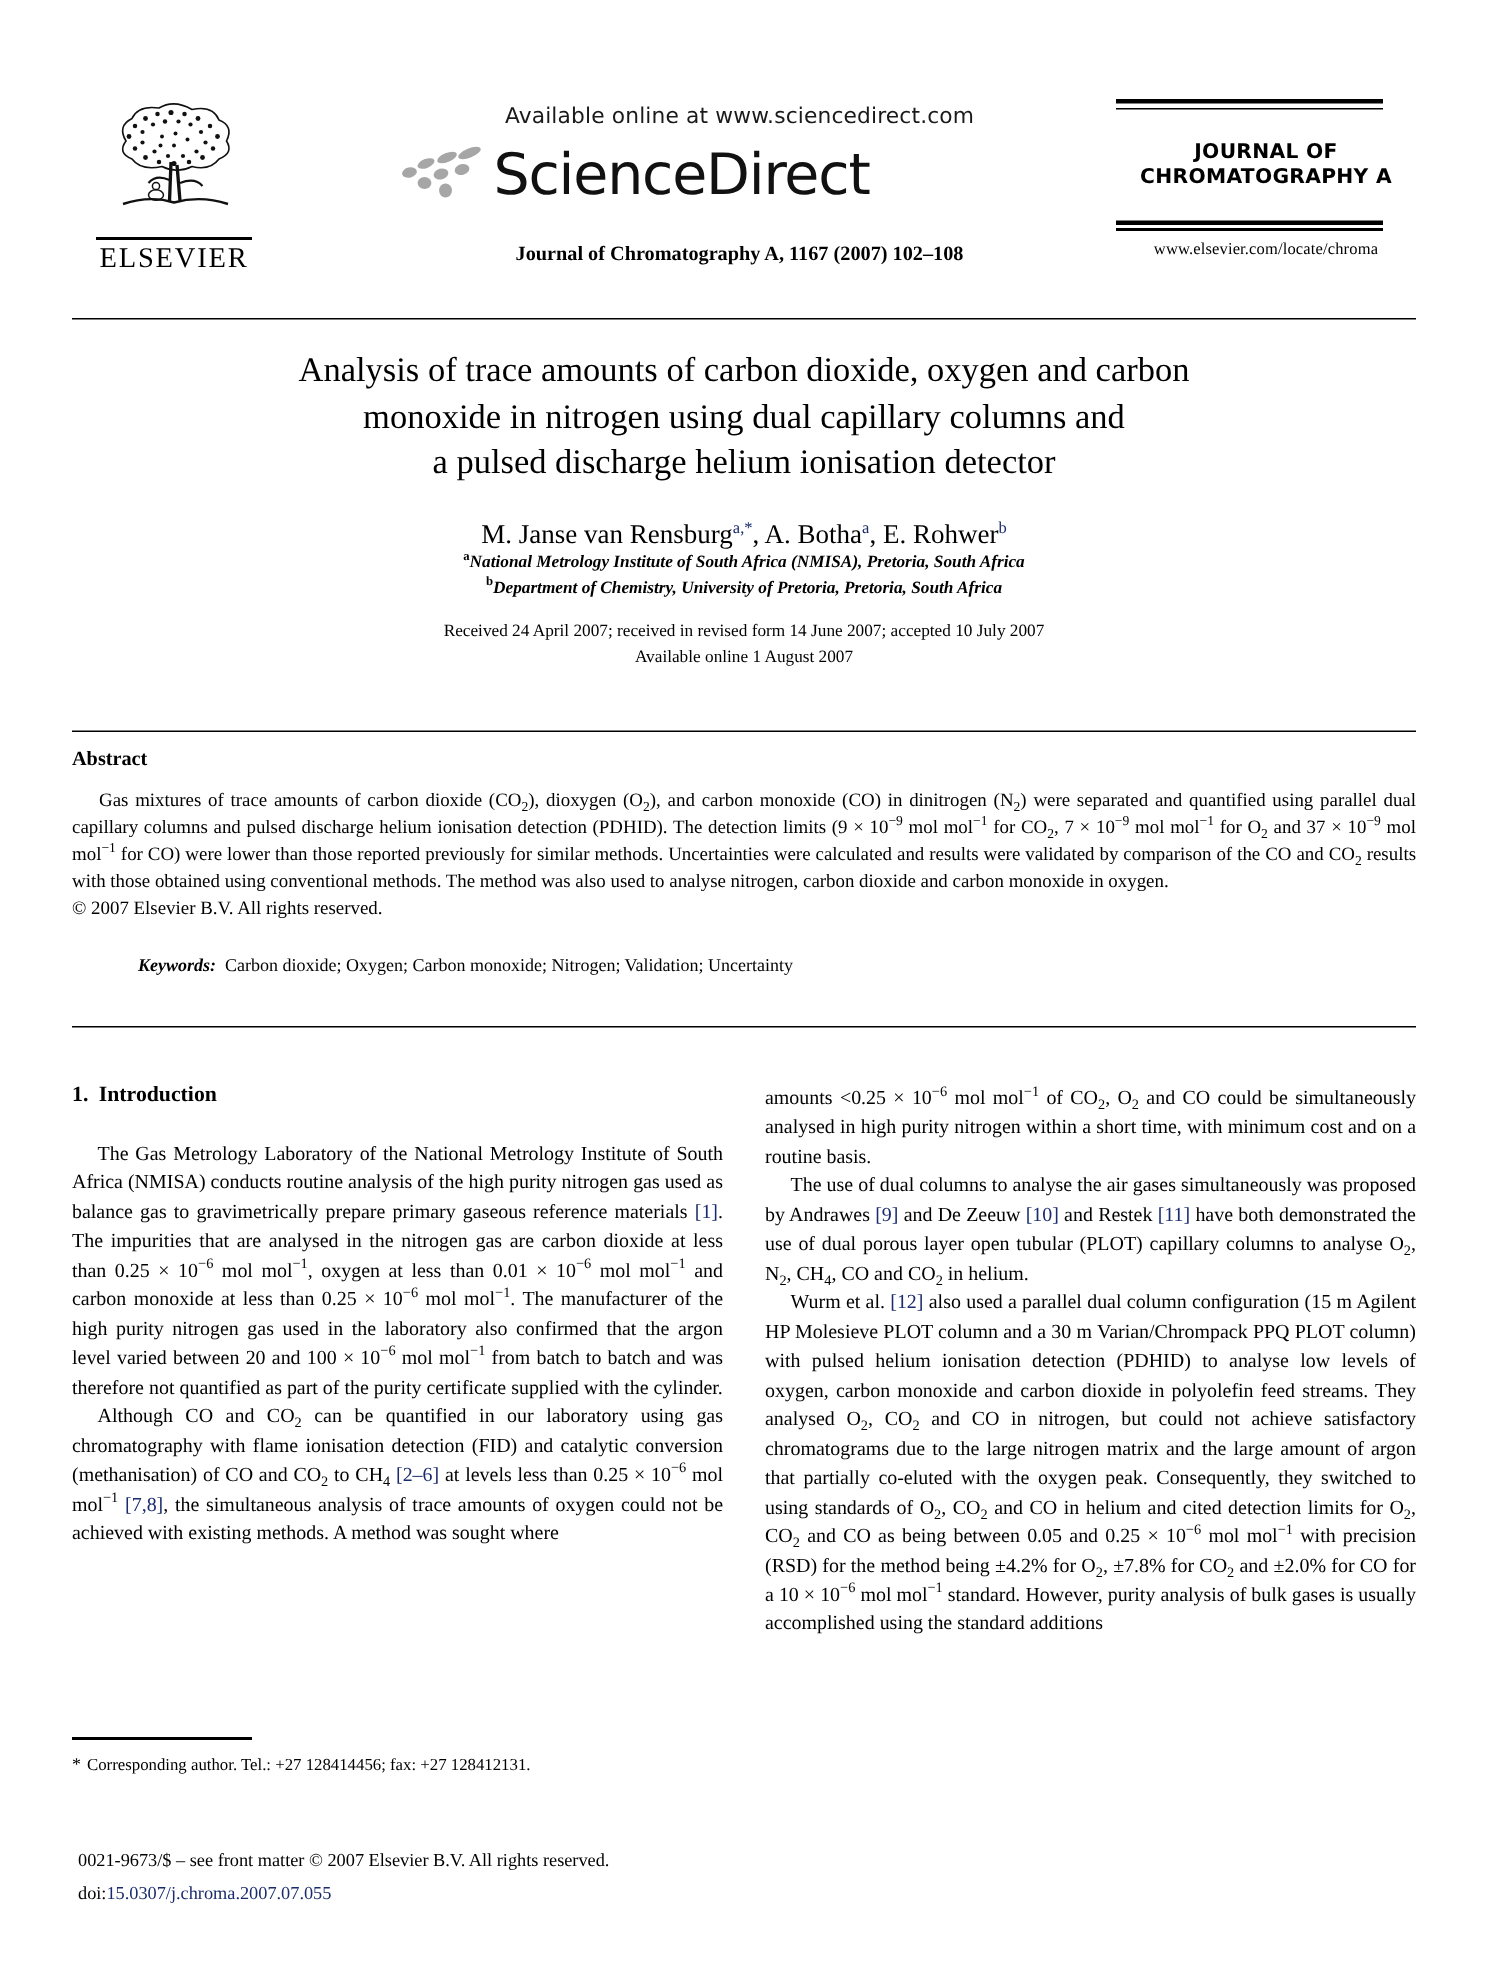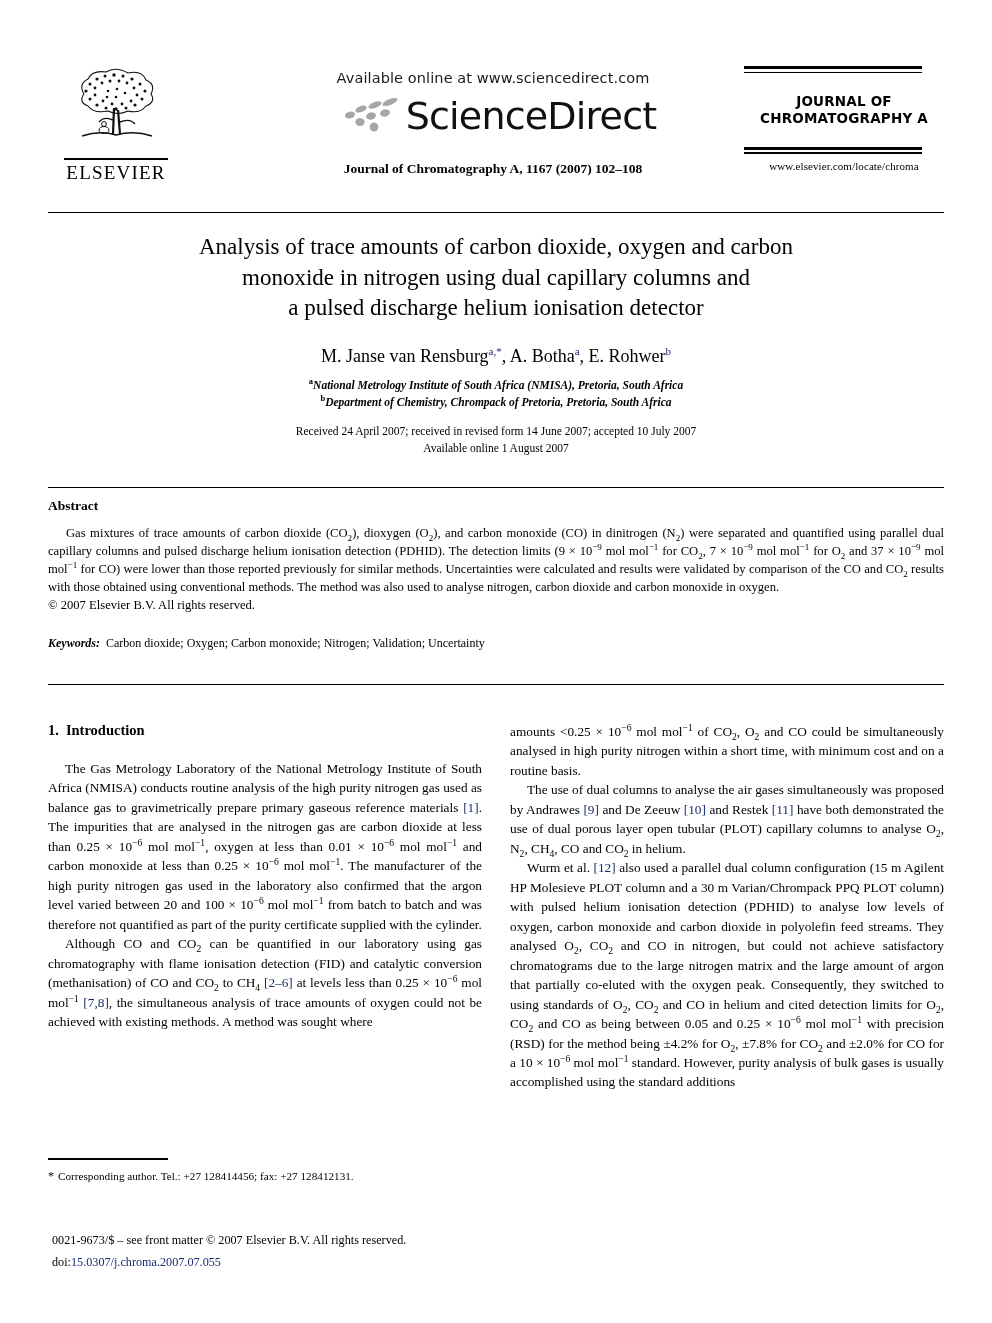--- a/index.html
+++ b/index.html
@@ -66,21 +66,21 @@
   }
   .sd-available {
     font-family: "DejaVu Sans", sans-serif;
     font-size: 14.5px;
     color: #1a1a1a;
     letter-spacing: 0.1px;
   }
   .sd-logo-row {
     display: flex;
     align-items: center;
-    justify-content: center;
+    justify-content: flex-start;
     margin-top: 7px;
     height: 46px;
   }
   .sd-dots { width: 78px; height: 40px; display: block; }
   .sd-word {
     font-family: "DejaVu Sans", sans-serif;
     font-size: 38px;
     letter-spacing: -0.8px;
     color: #111111;
     line-height: 1;
@@ -151,21 +151,20 @@
     color: #000;
   }
   .authors {
     margin-top: 22px;
     font-family: "Liberation Serif", serif;
     font-size: 18px;
     color: #000;
   }
   .authors sup { font-size: 11px; color: #1a2b6d; }
   .affil {
-    margin-top: 10px;
     font-family: "Liberation Serif", serif;
     font-style: italic;
     font-weight: bold;
     font-size: 11.5px;
     line-height: 1.5;
     color: #000;
   }
   .affil sup { font-style: normal; font-size: 8.5px; }
   .hist {
     margin-top: 12px;
@@ -199,20 +198,21 @@
   .abs-copy {
     font-family: "Liberation Serif", serif;
     font-size: 12.6px;
     line-height: 1.42;
     margin: 0;
   }
   .keywords {
     margin-top: 22px;
     font-family: "Liberation Serif", serif;
     font-size: 12px;
+    margin-left: 44px;
   }
   .keywords .kw-label { font-style: italic; font-weight: bold; }
 
   
   .columns {
     position: absolute;
     left: 48px;
     top: 722px;
     width: 896px;
     height: 430px;
@@ -386,21 +386,21 @@
       <span>monoxide in nitrogen using dual capillary columns and</span><br>
       <span>a pulsed discharge helium ionisation detector</span>
     </h1>
 
     <div class="authors">
       <span>M. Janse van Rensburg</span><sup>a,*</sup><span>, </span><span>A. Botha</span><sup>a</sup><span>, </span><span>E. Rohwer</span><sup>b</sup>
     </div>
 
     <div class="affil">
       <div><sup>a</sup><span>National Metrology Institute of South Africa (NMISA), Pretoria, South Africa</span></div>
-      <div><sup>b</sup><span>Department of Chemistry, Chrompack of Pretoria, Pretoria, South Africa</span></div>
+      <div><sup>b</sup><span>Department of Chemistry, University of Pretoria, Pretoria, South Africa</span></div>
     </div>
 
     <div class="hist">
       <div>Received 24 April 2007; received in revised form 14 June 2007; accepted 10 July 2007</div>
       <div>Available online 1 August 2007</div>
     </div>
   </div>
 
   <div class="rule-full" id="rule-2"></div>
 

